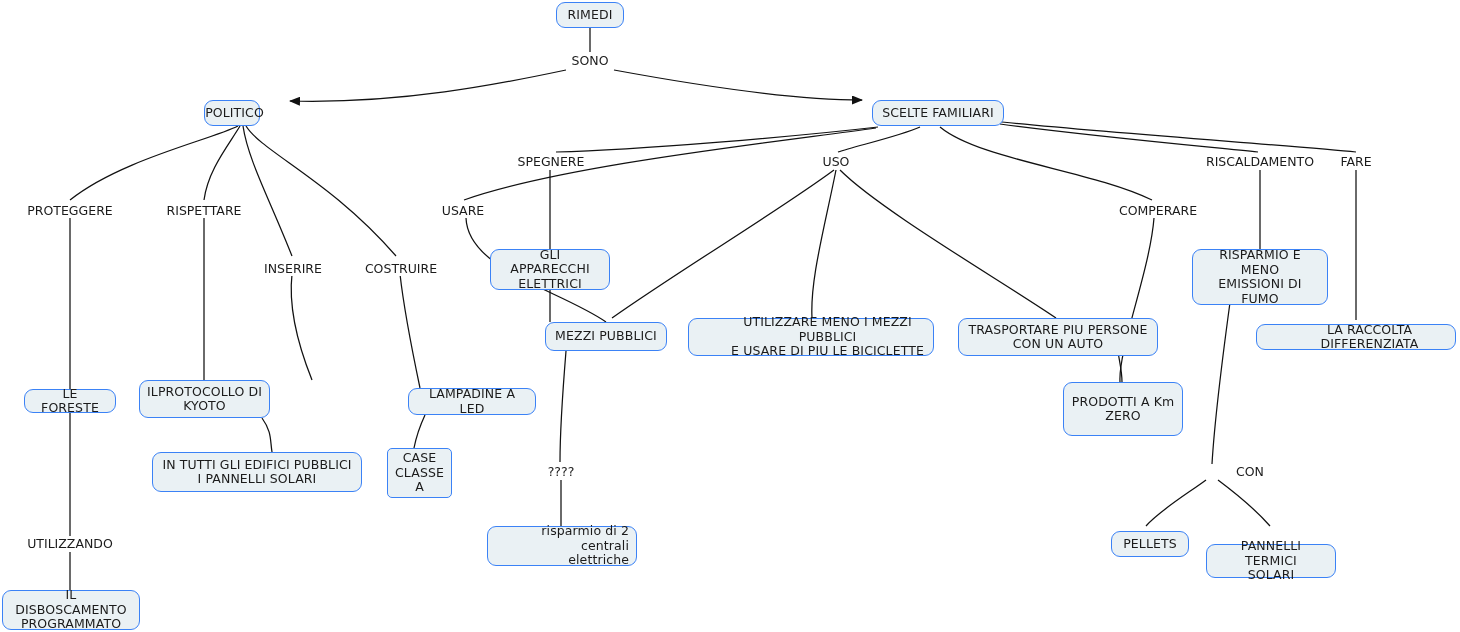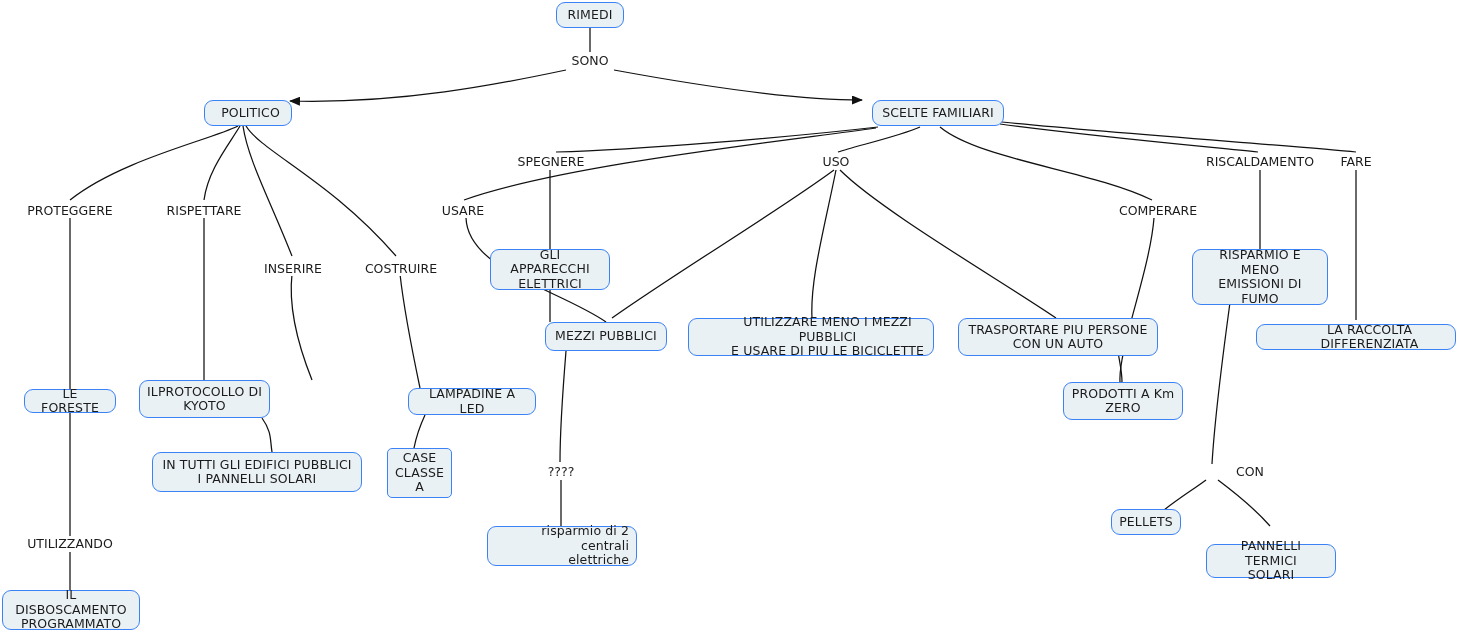--- a/index.html
+++ b/index.html
@@ -113,21 +113,21 @@
       <path d="M1232,288 C1222,360 1214,430 1212,464"></path>
       <path d="M1356,170 L1356,320"></path>
 
       <path d="M1206,480 C1190,492 1160,510 1146,526"></path>
       <path d="M1218,480 C1234,492 1256,510 1270,526"></path>
     </g>
   </svg>
 
   <div class="node" style="left:556px; top:2px; width:68px; height:26px;">RIMEDI</div>
 
-  <div class="node" style="left:204px; top:100px; width:88px; height:26px;padding-left:12px;">POLITICO</div>
+  <div class="node" style="left:204px; top:100px; width:56px; height:26px;padding-left:12px;">POLITICO</div>
 
   <div class="node" style="left:872px; top:100px; width:132px; height:26px;">SCELTE FAMILIARI</div>
 
   <div class="node" style="left:24px; top:389px; width:92px; height:24px;">LE FORESTE</div>
 
   <div class="node" style="left:2px; top:590px; width:138px; height:40px;">IL DISBOSCAMENTO
 PROGRAMMATO</div>
 
   <div class="node" style="left:139px; top:380px; width:131px; height:38px;">ILPROTOCOLLO DI
 KYOTO</div>
@@ -148,29 +148,29 @@
 
   <div class="node" style="left:487px; top:526px; width:150px; height:40px;text-align:right;">risparmio di 2 centrali
 elettriche</div>
 
   <div class="node" style="left:688px; top:318px; width:246px; height:38px;padding-left:40px;">UTILIZZARE MENO I MEZZI PUBBLICI
 E USARE DI PIU LE BICICLETTE</div>
 
   <div class="node" style="left:958px; top:318px; width:200px; height:38px;">TRASPORTARE PIU PERSONE
 CON UN AUTO</div>
 
-  <div class="node" style="left:1063px; top:382px; width:120px; height:38px;">PRODOTTI A Km
+  <div class="node" style="left:1063px; top:382px; width:120px; height:54px;">PRODOTTI A Km
 ZERO</div>
 
   <div class="node" style="left:1192px; top:249px; width:136px; height:56px;">RISPARMIO E MENO
 EMISSIONI DI FUMO</div>
 
   <div class="node" style="left:1256px; top:324px; width:200px; height:26px;padding-left:34px;">LA RACCOLTA DIFFERENZIATA</div>
 
-  <div class="node" style="left:1111px; top:509px; width:70px; height:26px;">PELLETS</div>
+  <div class="node" style="left:1111px; top:531px; width:78px; height:26px;">PELLETS</div>
 
   <div class="node" style="left:1206px; top:544px; width:130px; height:34px;">PANNELLI TERMICI
 SOLARI</div>
 
   <div class="linklabel" style="left:590px; top:54px;">SONO</div>
 
   <div class="linklabel" style="left:70px; top:204px;">PROTEGGERE</div>
 
   <div class="linklabel" style="left:204px; top:204px;">RISPETTARE</div>
 

